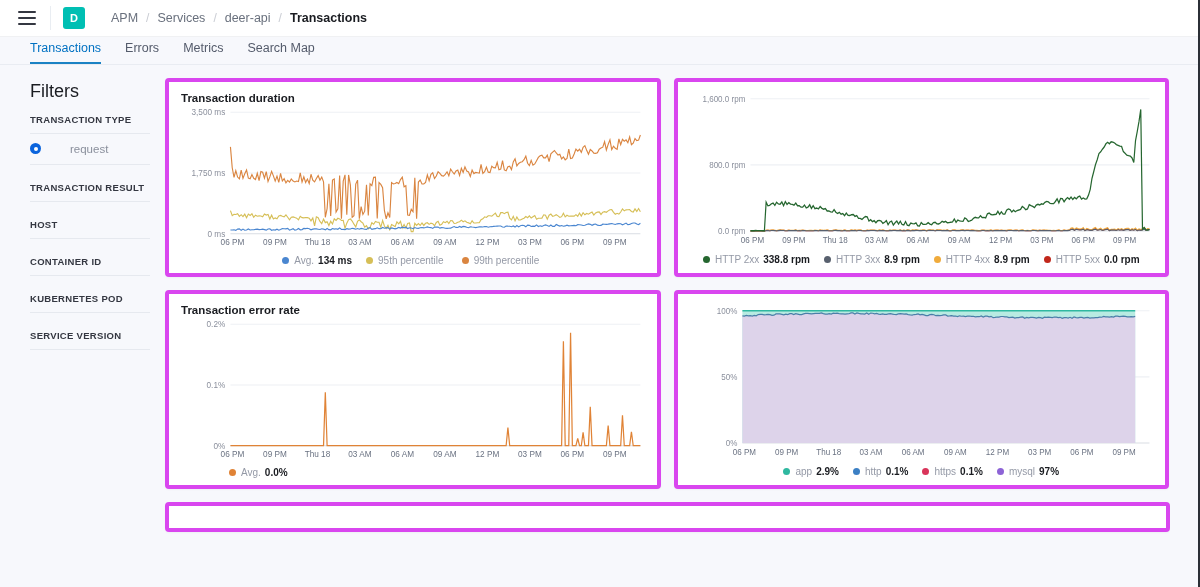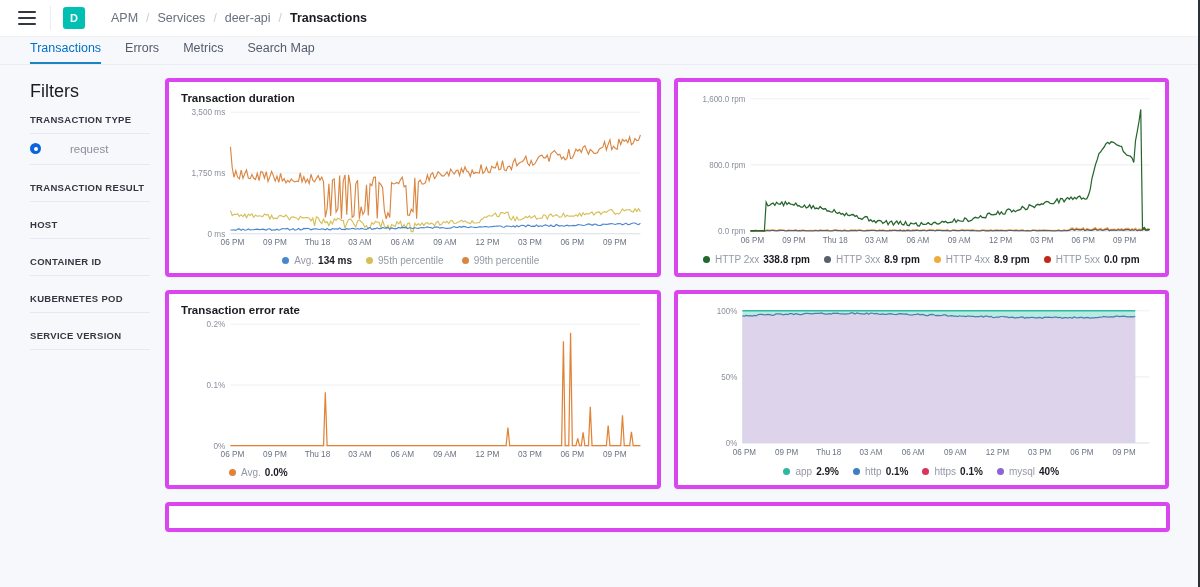--- a/index.html
+++ b/index.html
@@ -456,21 +456,21 @@
             <span class="legend-val">0.1%</span>
           </div>
           <div class="legend-item">
             <span class="legend-dot" style="background:#d9345a"></span>
             <span class="legend-name">https</span>
             <span class="legend-val">0.1%</span>
           </div>
           <div class="legend-item">
             <span class="legend-dot" style="background:#8d63d6"></span>
             <span class="legend-name">mysql</span>
-            <span class="legend-val">40%</span>
+            <span class="legend-val">97%</span>
           </div>
         </div>
       </div>
 
       <div class="panel stub"></div>
 
     </div>
   </div>
 
   <div class="rightrail"></div>

